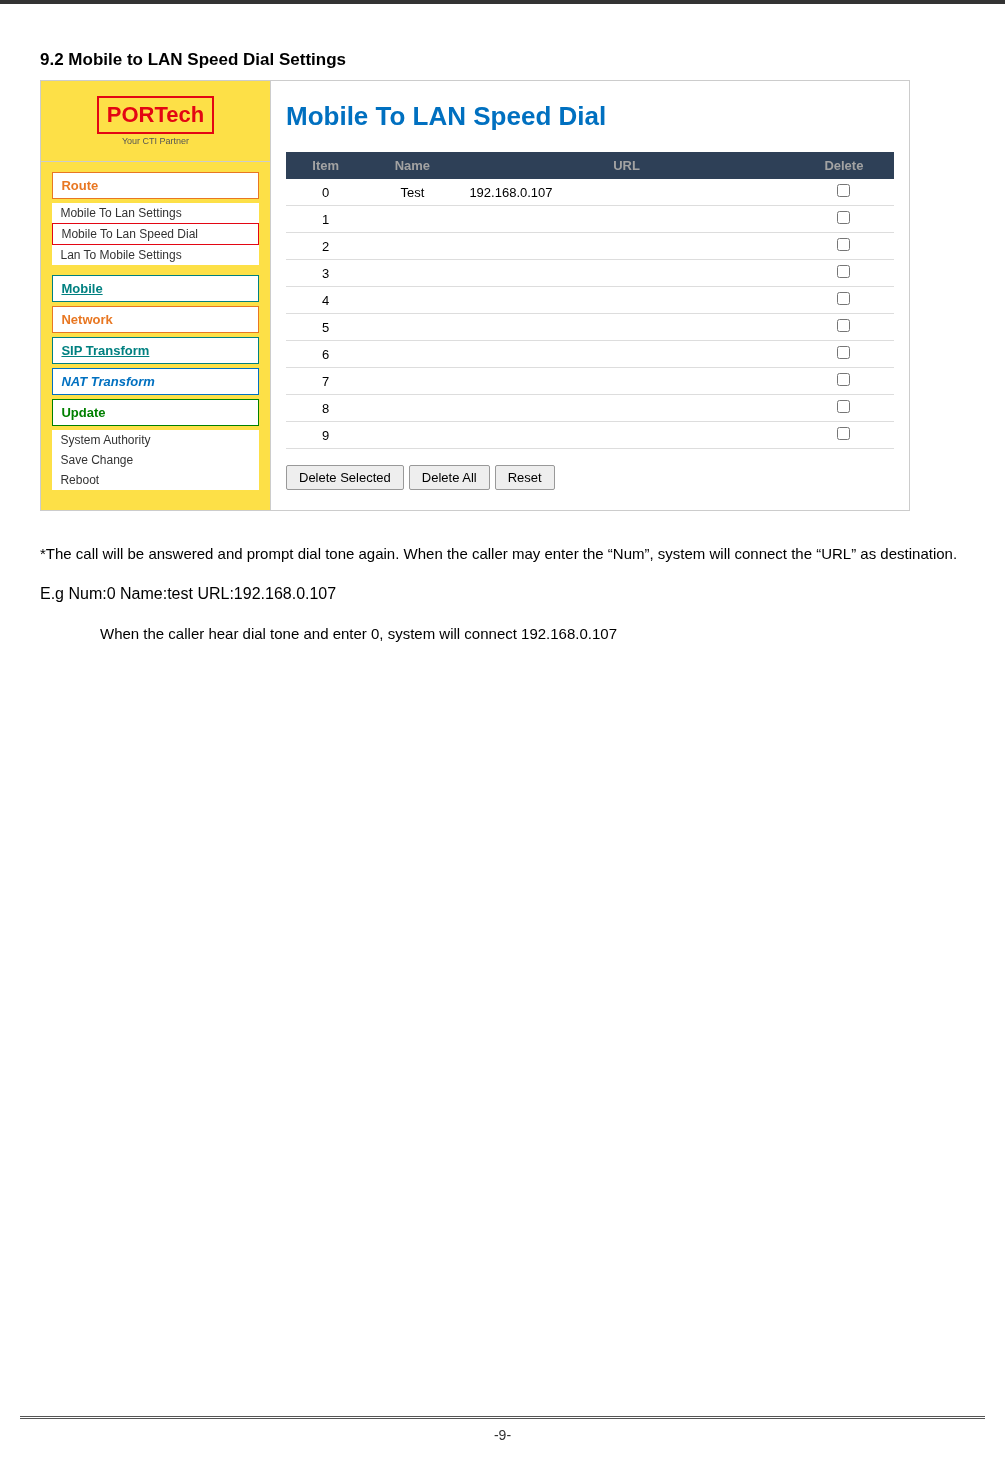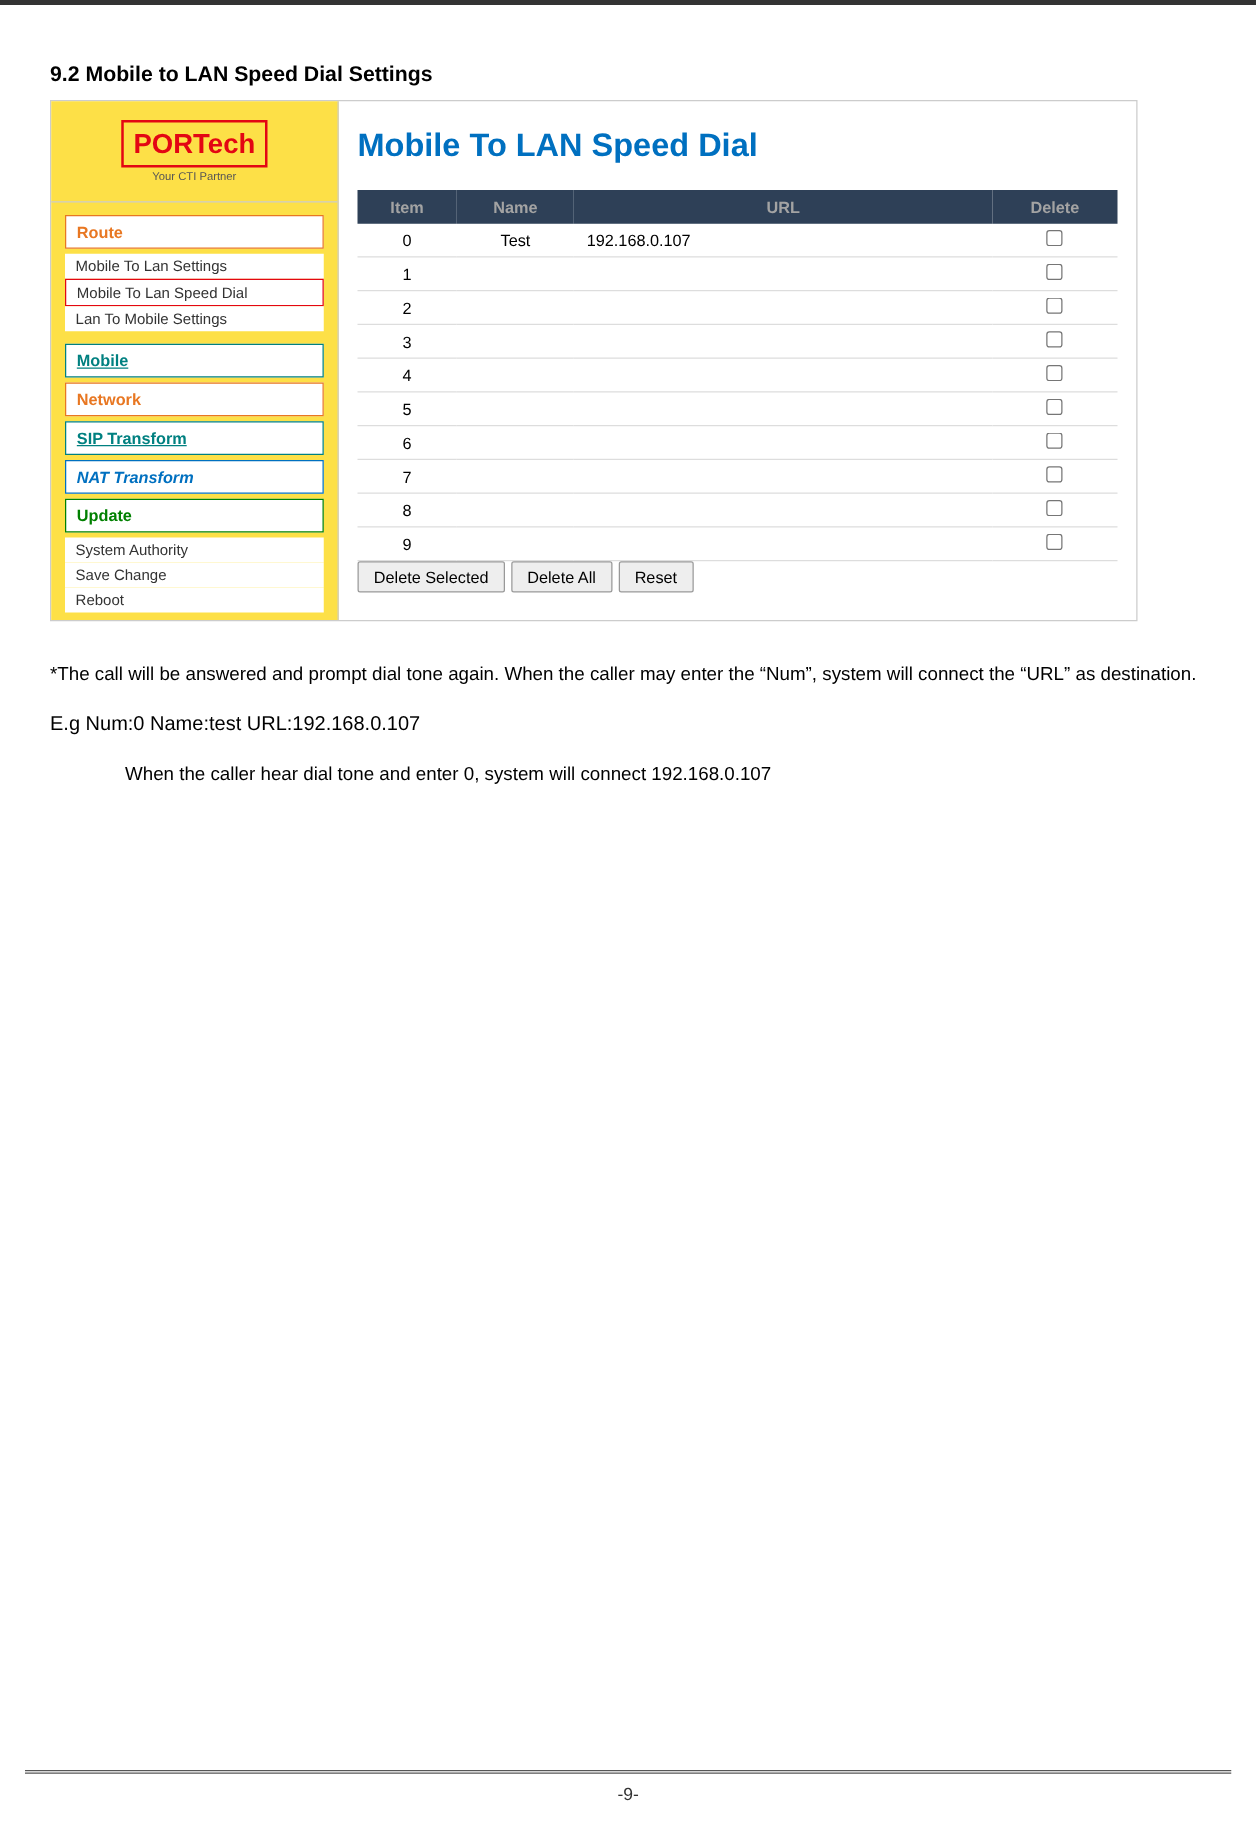--- a/index.html
+++ b/index.html
@@ -137,21 +137,21 @@
     }
     .speed-dial-table tbody td {
       padding: 5px 10px;
       text-align: center;
       font-size: 13px;
     }
     .speed-dial-table tbody td.url-cell {
       text-align: left;
     }
     .table-actions {
-      margin-top: 0;
+      margin-top: 16px;
       display: flex;
       gap: 5px;
     }
     .action-btn {
       padding: 4px 12px;
       border: 1px solid #999;
       background: #eee;
       font-size: 13px;
       cursor: pointer;
       border-radius: 2px;

